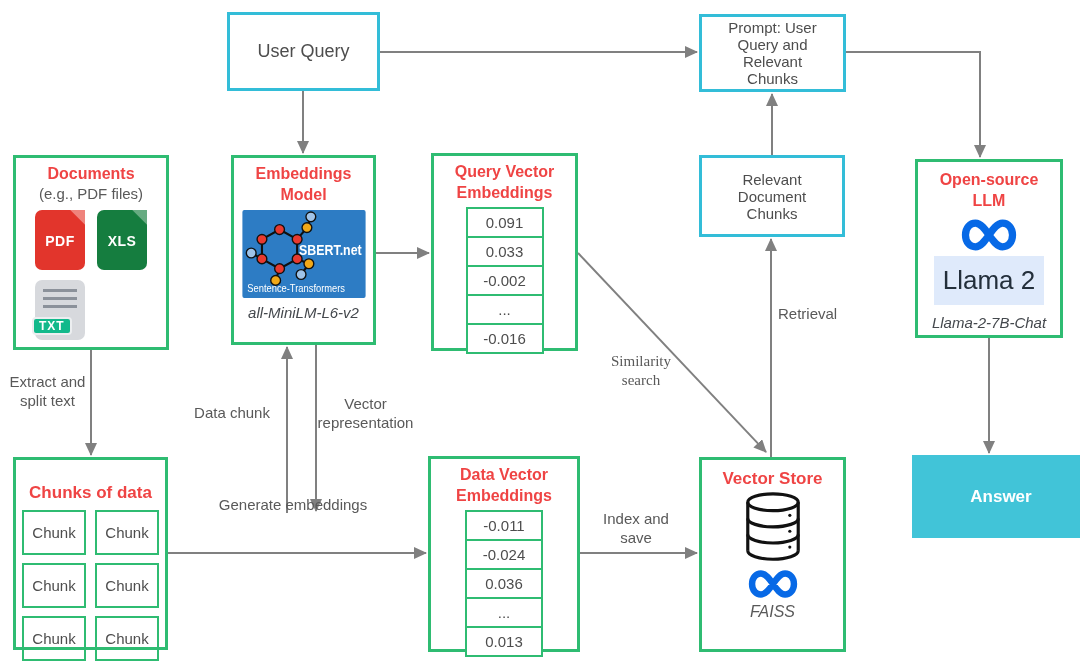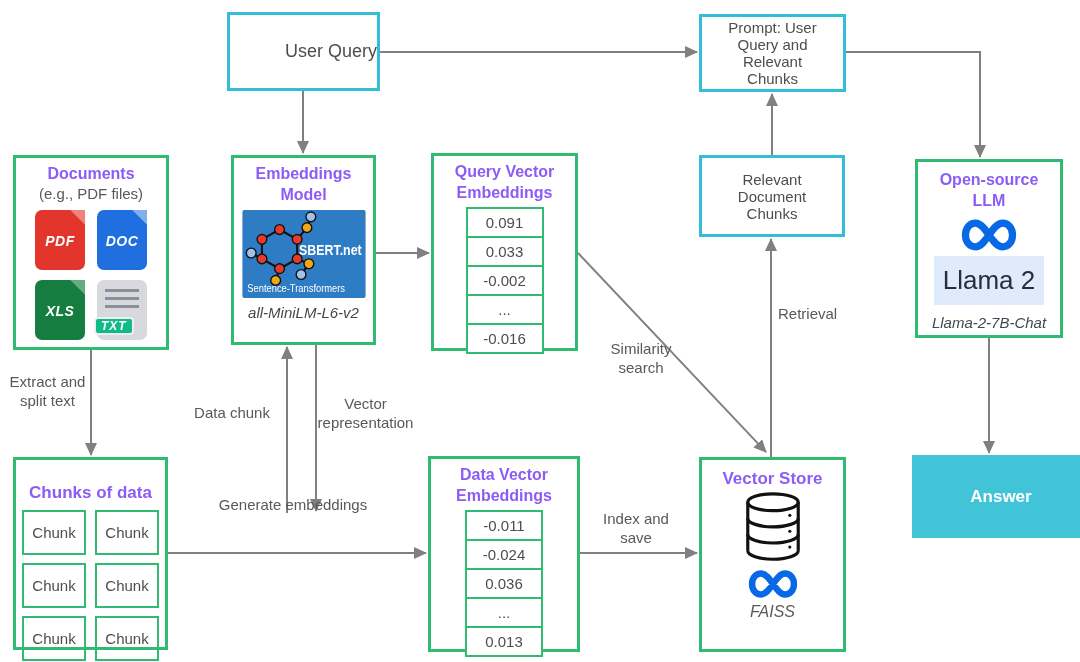--- a/index.html
+++ b/index.html
@@ -12,40 +12,40 @@
     position:absolute; box-sizing:border-box; background:#fff;
     border:3px solid var(--green_border); color:#4d4d4d;
     display:flex; flex-direction:column; align-items:center; z-index:1;
   }
   .node.cyan {
     border-color:var(--cyan_border); justify-content:center;
     font-weight:normal; text-align:center; white-space:pre-line;
   }
   .node-title {
     font-weight:bold; font-size:16px; line-height:1.3; text-align:center;
-    white-space:pre-line; margin-top:6px; color:#8b5cf6;
+    white-space:pre-line; margin-top:6px; color:#ef4444;
   }
   .node-subtitle { font-size:15px; color:#595959; text-align:center; }
   .italic-name { font-style:italic; font-size:15px; color:#44484d; margin-top:6px; }
   
   .vec-stack { display:flex; flex-direction:column; align-items:center; margin-top:3px; }
   .vec-cell {
     width:78px; height:31px; box-sizing:border-box; border:2px solid var(--green_border);
     margin-top:-2px; display:flex; align-items:center; justify-content:center;
     font-size:15px; color:#4d4d4d; background:#fff;
   }
   .vec-cell:first-child { margin-top:0; }
   
   .chunk-grid { display:grid; grid-template-columns:64px 64px; gap:8px 9px; margin-top:6px; }
   .chunk-cell {
     height:45px; box-sizing:border-box; border:2px solid var(--green_border);
     display:flex; align-items:center; justify-content:center; font-size:15px; color:#4d4d4d;
   }
   
-  .file-grid { display:grid; grid-template-columns:50px 50px; gap:10px 12px; margin-top:8px;font-style:italic; }
+  .file-grid { display:grid; grid-template-columns:50px 50px; gap:10px 12px; margin-top:8px; }
   .file { position:relative; width:50px; height:60px; border-radius:7px; color:#fff; }
   .file .fold { position:absolute; top:0; right:0; width:15px; height:15px;
     clip-path:polygon(0 0,100% 0,100% 100%); }
   .file .flabel { position:absolute; left:0; right:0; top:23px; text-align:center;
     font-weight:bold; font-size:14px; letter-spacing:0.5px; }
   .file.pdf { background:var(--pdf_red); }   .file.pdf .fold { background:#ef837c; }
   .file.doc { background:var(--doc_blue); }  .file.doc .fold { background:#7fb1ef; }
   .file.xls { background:var(--xls_green); } .file.xls .fold { background:#66ab81; }
   .file.txt { background:#d7d9dd; }
   .txt-lines { width:34px; height:24px; margin:9px auto 0;
@@ -88,42 +88,38 @@
       <line x1="287" y1="513" x2="287" y2="347" marker-end="url(#arr)"></line>
       <line x1="316" y1="345" x2="316" y2="511" marker-end="url(#arr)"></line>
       <line x1="168" y1="553" x2="426" y2="553" marker-end="url(#arr)"></line>
       <line x1="580" y1="553" x2="697" y2="553" marker-end="url(#arr)"></line>
       <line x1="771" y1="457" x2="771" y2="239" marker-end="url(#arr)"></line>
       <line x1="772" y1="155" x2="772" y2="94" marker-end="url(#arr)"></line>
       <line x1="989" y1="338" x2="989" y2="453" marker-end="url(#arr)"></line>
     </g>
   </svg>
 
-  <div class="node cyan" style="left:227px; top:12px; width:153px; height:79px; font-size:18px;align-items:flex-end;">
+  <div class="node cyan" style="left:227px; top:12px; width:153px; height:79px; font-size:18px;">
     <span>User Query</span>
   </div>
 
   <div class="node cyan" style="left:699px; top:14px; width:147px; height:78px; font-size:15px;">
     <span>Prompt: User
 Query and
 Relevant
 Chunks</span>
   </div>
 
   <div class="node" style="left:13px; top:155px; width:156px; height:195px;">
     <div class="node-title">Documents</div>
     <div class="node-subtitle">(e.g., PDF files)</div>
     <div class="file-grid">
       <div class="file pdf">
         <div class="fold"></div>
         <div class="flabel">PDF</div>
-      </div>
-      <div class="file doc">
-        <div class="fold"></div>
-        <div class="flabel">DOC</div>
       </div>
       <div class="file xls">
         <div class="fold"></div>
         <div class="flabel">XLS</div>
       </div>
       <div class="file txt">
         <div class="txt-lines"></div>
         <div class="txt-badge">TXT</div>
       </div>
     </div>
@@ -241,17 +237,17 @@
   </div>
 
   <div class="edge-label" style="left:5px;   top:373px; width:85px;">Extract and
 split text</div>
   <div class="edge-label" style="left:176px; top:404px; width:112px;">Data chunk</div>
   <div class="edge-label" style="left:303px; top:395px; width:125px;">Vector
 representation</div>
   <div class="edge-label" style="left:210px; top:496px; width:166px;">Generate embeddings</div>
   <div class="edge-label" style="left:593px; top:510px; width:86px;">Index and
 save</div>
-  <div class="edge-label" style="left:591px; top:340px; width:100px;">Similarity
+  <div class="edge-label" style="left:591px; top:352px; width:100px;font-family:Liberation Serif, serif;">Similarity
 search</div>
   <div class="edge-label" style="left:778px; top:305px; width:70px; text-align:left;">Retrieval</div>
 
 </div>
 
 </body></html>

